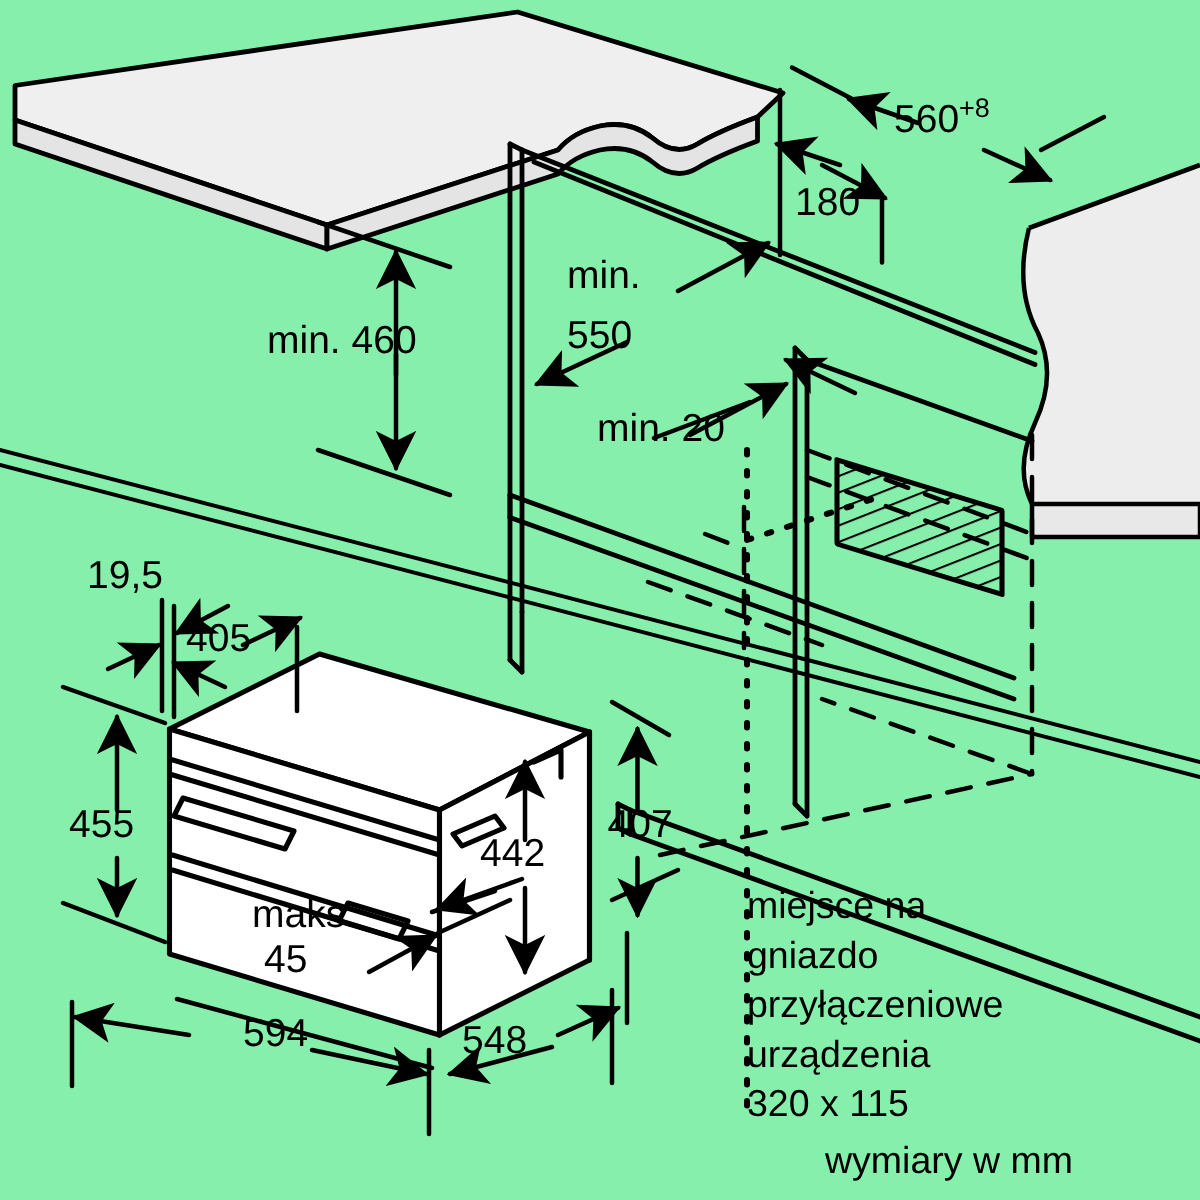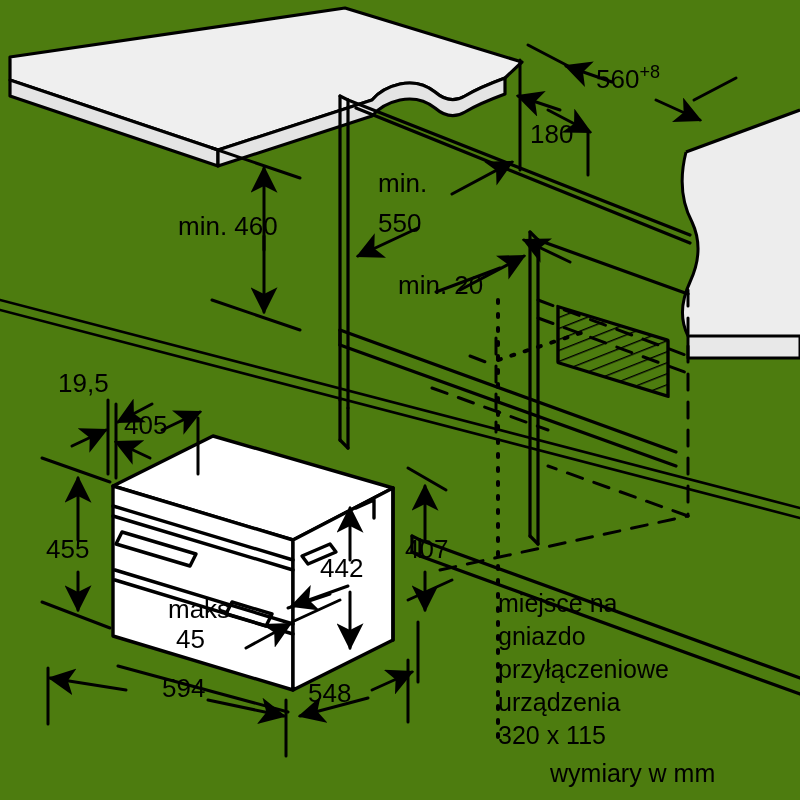--- a/index.html
+++ b/index.html
@@ -1,18 +1,18 @@
 <!DOCTYPE html>
 <html><head>
 <meta charset="utf-8">
 <style>
   html,body{margin:0;padding:0;background:#ffffff;}
   body{width:800px;height:800px;overflow:hidden;
        font-family:"Liberation Sans","DejaVu Sans",sans-serif;}
-  #stage{position:relative;width:800px;height:800px;background:#4d7c0f;}
+  #stage{position:relative;width:800px;height:800px;background:#86efac;}
   svg#drawing{position:absolute;left:0;top:0;width:800px;height:800px;display:block;}
   .dimtext{font-family:"Liberation Sans","DejaVu Sans",sans-serif;
            font-size:26px;fill:#000;dominant-baseline:alphabetic;}
   .notetext{font-family:"Liberation Sans","DejaVu Sans",sans-serif;
             font-size:25px;fill:#000;}
 </style>
 </head>
 <body>
 
 <div id="stage">

